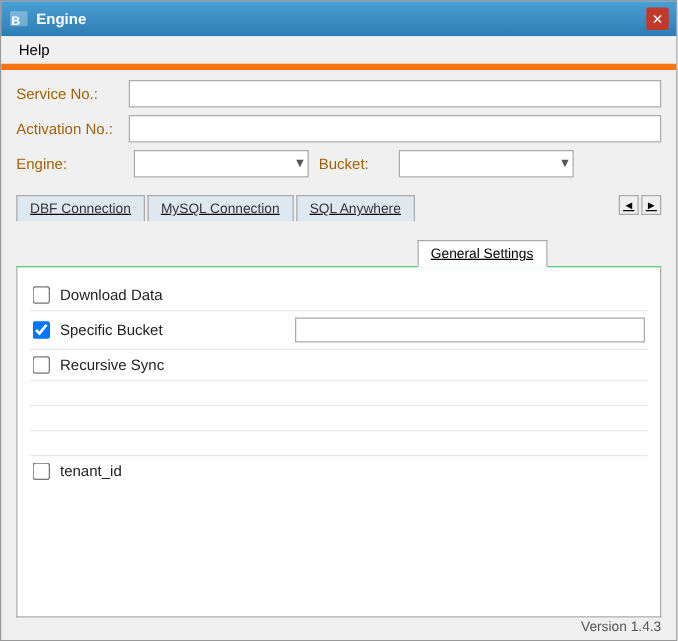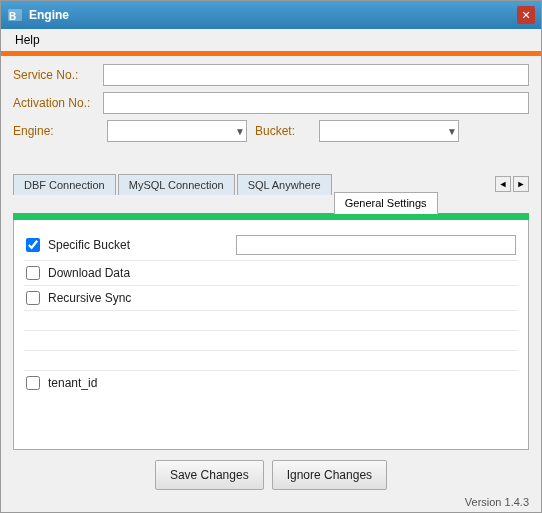--- a/index.html
+++ b/index.html
@@ -129,23 +129,24 @@
     }
     .tabs-container {
       margin: 0 12px;
       flex: 1;
       display: flex;
       flex-direction: column;
       min-height: 0;
     }
     .tabs-header {
       display: flex;
-      align-items: center;
-      border-bottom: 7px solid #22c55e;
+      align-items: flex-start;
+      border-bottom: 1px solid #22c55e;
       gap: 0;
+      text-decoration: underline;
     }
     .tab {
       padding: 4px 10px;
       border: 1px solid #aaa;
       border-bottom: none;
       background: #dde8f0;
       font-size: 11px;
       cursor: pointer;
       margin-right: 2px;
       color: #333;
@@ -302,47 +303,43 @@
       <div class="tab">SQL Anywhere</div>
       <div class="tab active">General Settings</div>
       <div class="tab-nav-arrows">
         <div class="tab-arrow">◄</div>
         <div class="tab-arrow">►</div>
       </div>
     </div>
     <div class="tab-content">
 
       <div class="checkbox-row">
+        <input type="checkbox" style="">
+        <span class="checkbox-label">Download Data</span>
+      </div>
+
+      <div class="checkbox-row">
         <input type="checkbox" checked="" style="">
         <span class="checkbox-label">Specific Bucket</span>
         <input class="checkbox-input" type="text" value="" style="">
       </div>
 
       <div class="checkbox-row">
         <input type="checkbox" style="">
-        <span class="checkbox-label">Download Data</span>
-      </div>
-
-      <div class="checkbox-row">
-        <input type="checkbox" style="">
         <span class="checkbox-label">Recursive Sync</span>
       </div>
 
       <div class="spacer-row"></div>
       <div class="spacer-row"></div>
       <div class="spacer-row"></div>
 
       <div class="checkbox-row">
         <input type="checkbox" style="">
         <span class="checkbox-label">tenant_id</span>
       </div>
     </div>
   </div>
 
-  <div class="buttons-area">
-    <button class="btn">Save Changes</button>
-    <button class="btn">Ignore Changes</button>
-  </div>
 
   <div class="version-bar">
     <span>Version 1.4.3</span>
   </div>
 </div>
 
 </body></html>

